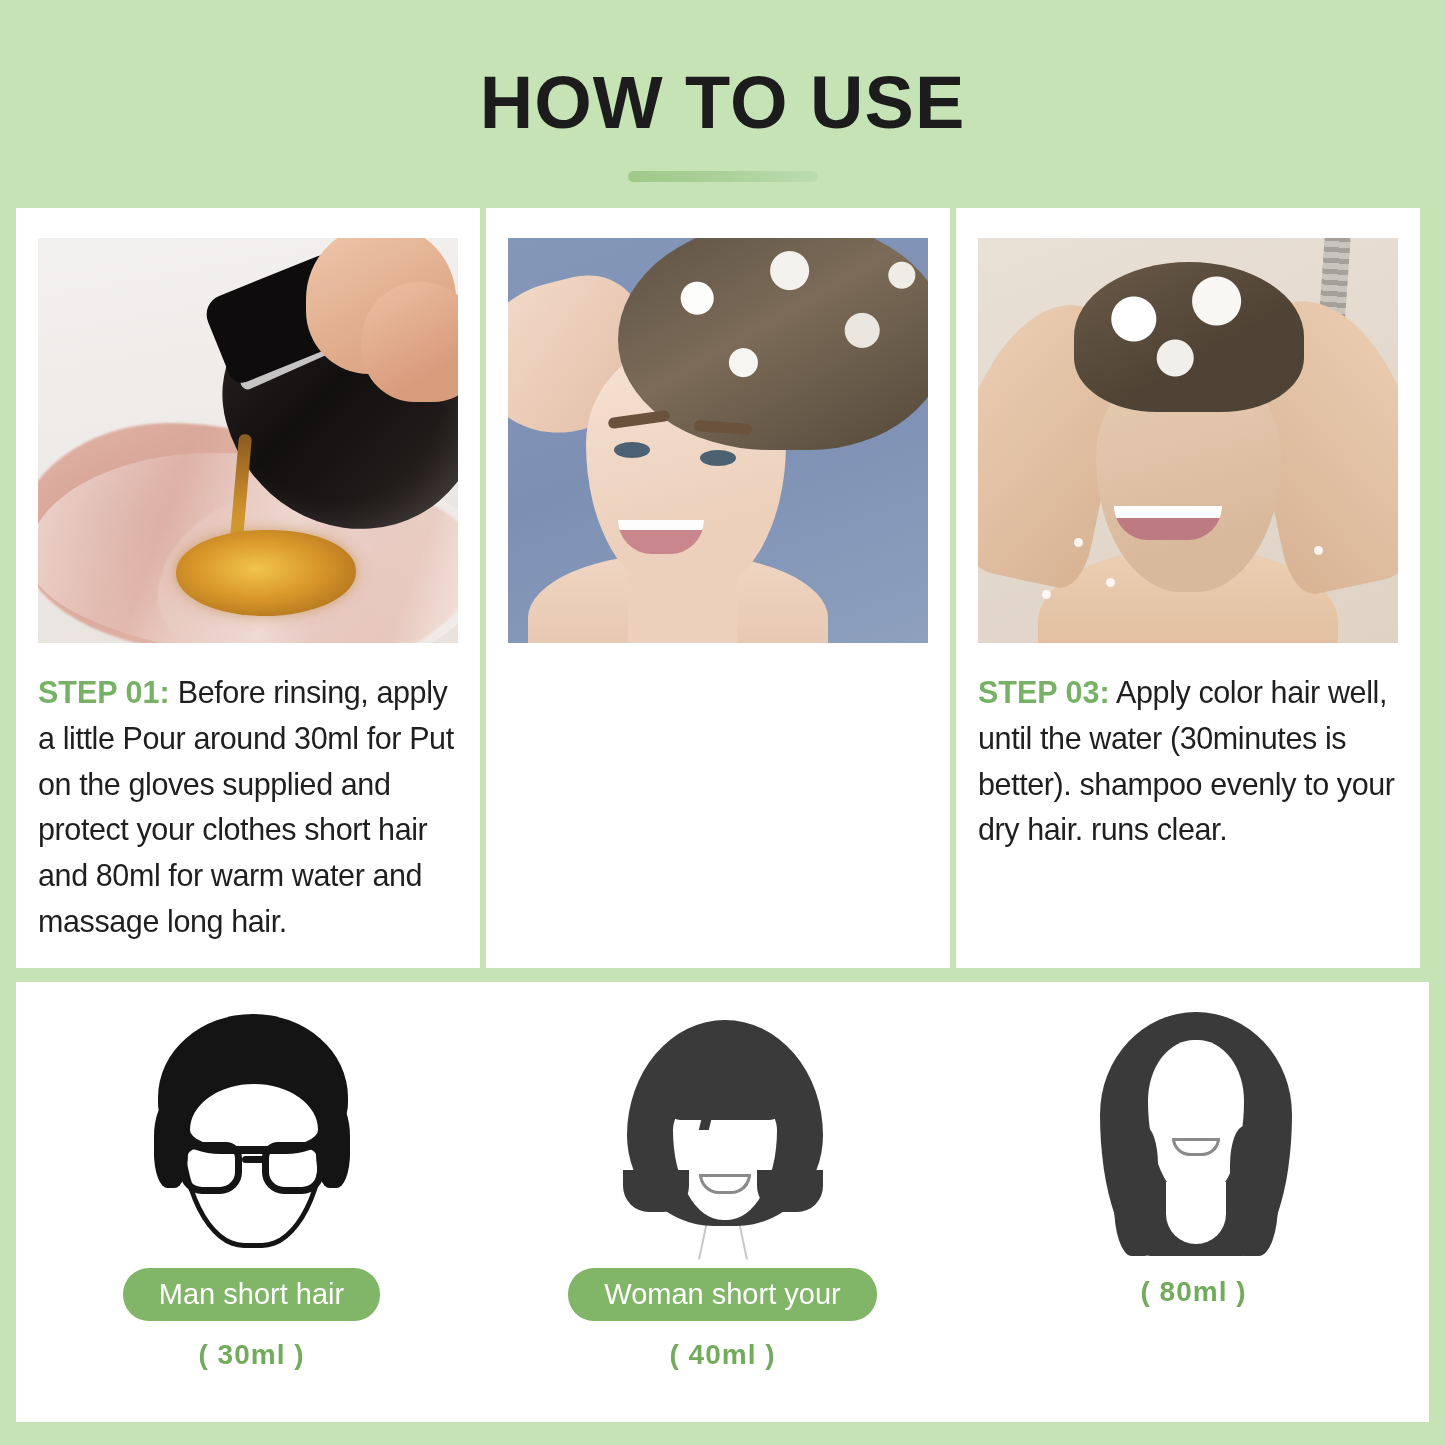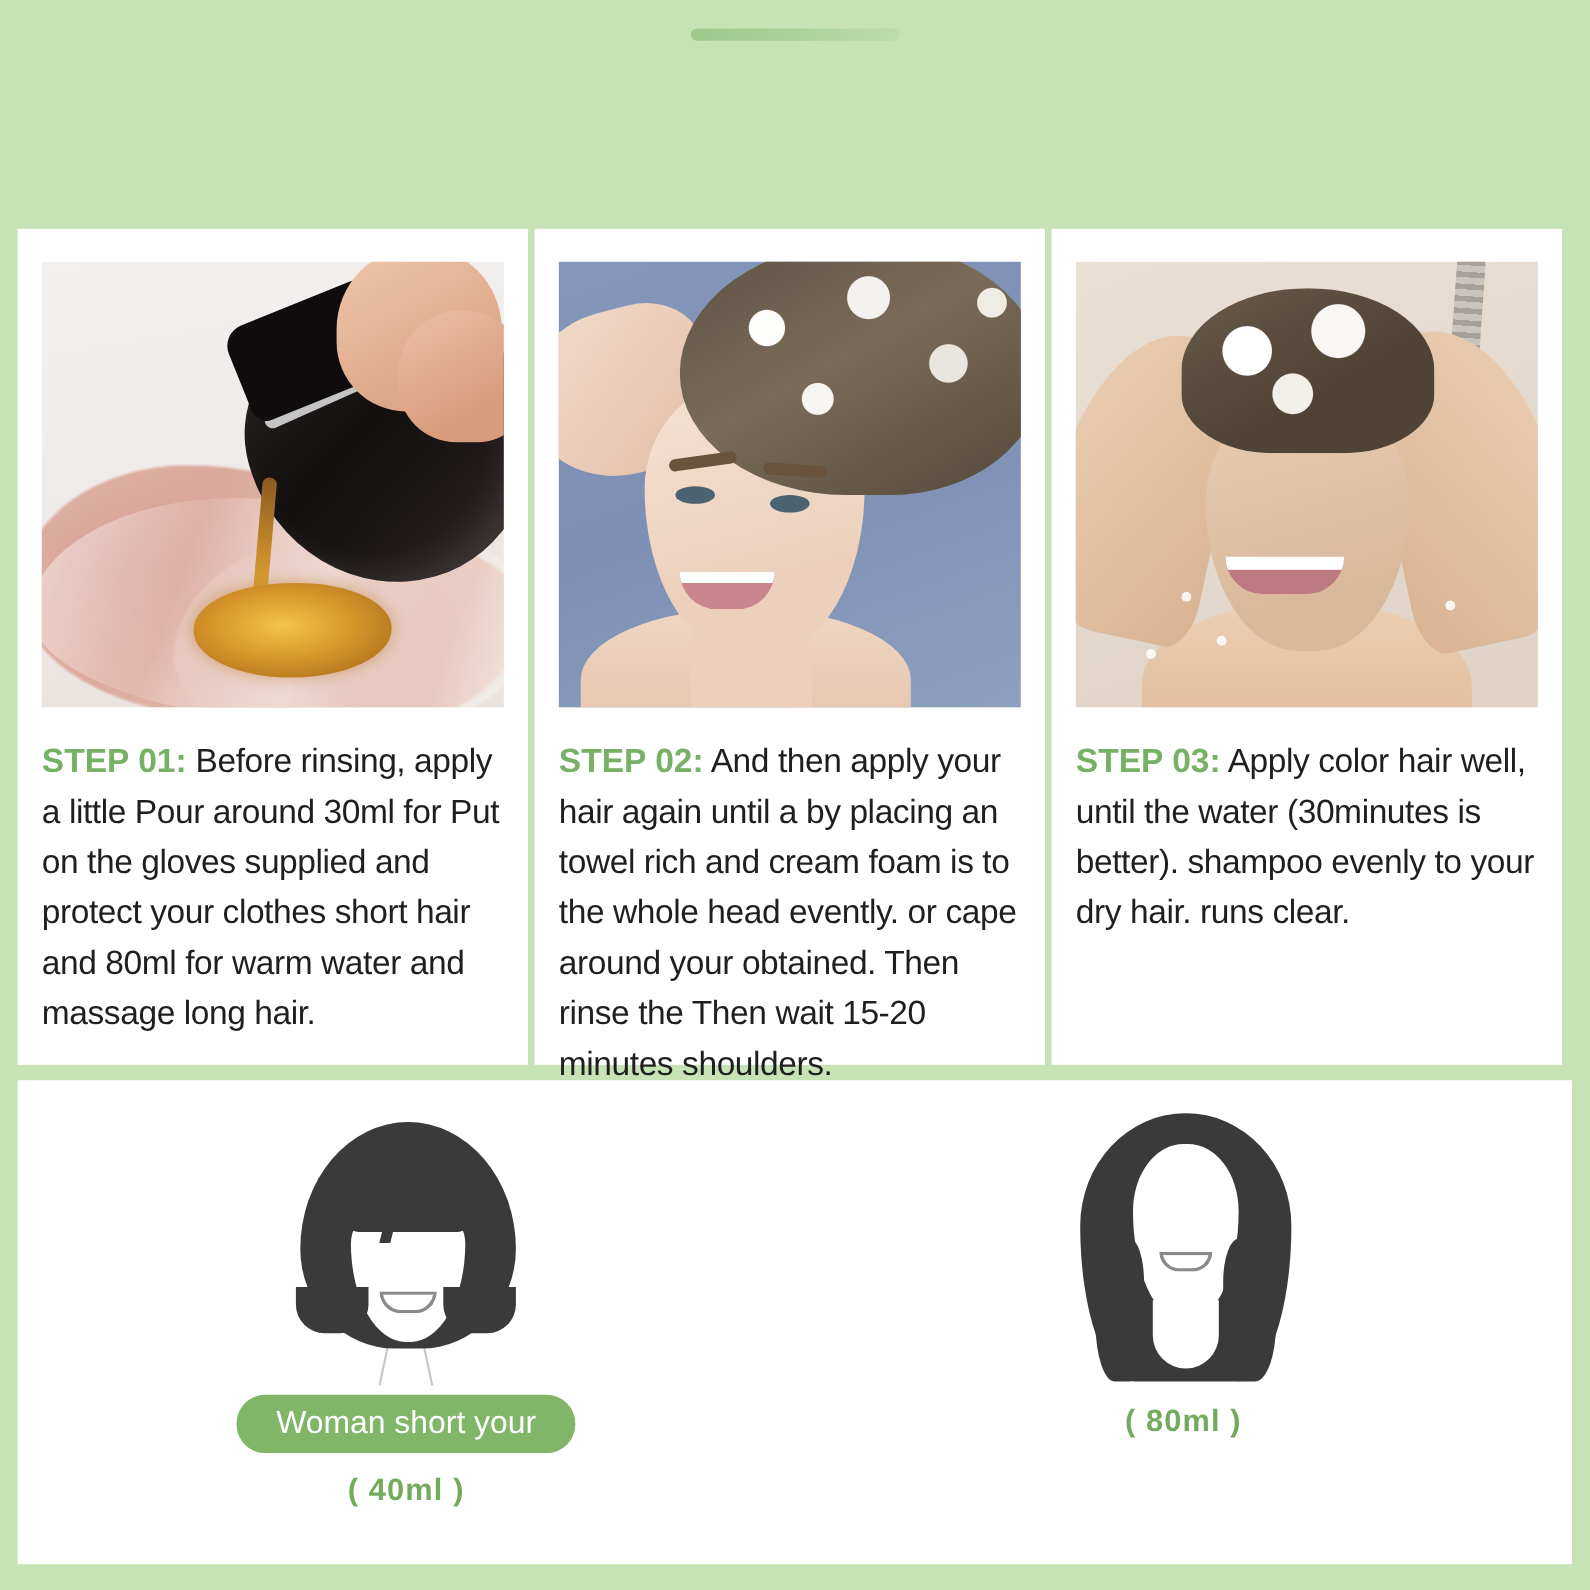--- a/index.html
+++ b/index.html
@@ -372,20 +372,21 @@
     background:#ffffff; border:3px solid #8a8a8a;
     border-radius:0 0 28px 28px;
   }
 </style>
 </head>
 <body>
 
 <div class="page">
 
   <div class="header">
+    <div class="title">HOW TO USE</div>
     <div class="title-rule"></div>
   </div>
 
   <div class="steps">
 
     <div class="step-card">
       <div class="photo p1">
         <div class="glovemass"></div>
         <div class="glove2"></div>
         <div class="wrap"></div>
@@ -406,23 +407,20 @@
         <div class="arm"></div>
         <div class="shoulder"></div>
         <div class="neck"></div>
         <div class="face"></div>
         <div class="hair"></div>
         <div class="brow1"></div>
         <div class="brow2"></div>
         <div class="eye1"></div>
         <div class="eye2"></div>
         <div class="mouth"></div>
-      </div>
-      <div class="step-text">
-        <span class="step-label">STEP 02:</span><span>  And then apply your hair again until a by placing an towel rich and cream foam is to the whole head evently. or cape around your obtained. Then rinse the Then wait 15-20 minutes shoulders.</span>
       </div>
     </div>
 
     <div class="step-card">
       <div class="photo p3">
         <div class="tileline"></div>
         <div class="hose"></div>
         <div class="body"></div>
         <div class="armL"></div>
         <div class="armR"></div>
@@ -436,20 +434,35 @@
       </div>
       <div class="step-text">
         <span class="step-label">STEP 03:</span><span>  Apply color hair well, until the water (30minutes is better). shampoo evenly to your dry hair. runs clear.</span>
       </div>
     </div>
 
   </div>
 
   <div class="bottom">
 
+    <div class="hair-col">
+      <div class="hair-figure">
+        <div class="m-earL"></div>
+        <div class="m-earR"></div>
+        <div class="m-face"></div>
+        <div class="m-sideL"></div>
+        <div class="m-sideR"></div>
+        <div class="m-hair"></div>
+        <div class="m-glass m-glassL"></div>
+        <div class="m-glass m-glassR"></div>
+        <div class="m-bridge"></div>
+      </div>
+      <div class="pill">Man short hair</div>
+      <div class="ml">( 30ml )</div>
+    </div>
 
     <div class="hair-col">
       <div class="hair-figure">
         <div class="ws-neckL"></div>
         <div class="ws-neckR"></div>
         <div class="ws-hair"></div>
         <div class="ws-face"></div>
         <div class="ws-bangs"></div>
         <div class="ws-tipL"></div>
         <div class="ws-tipR"></div>

